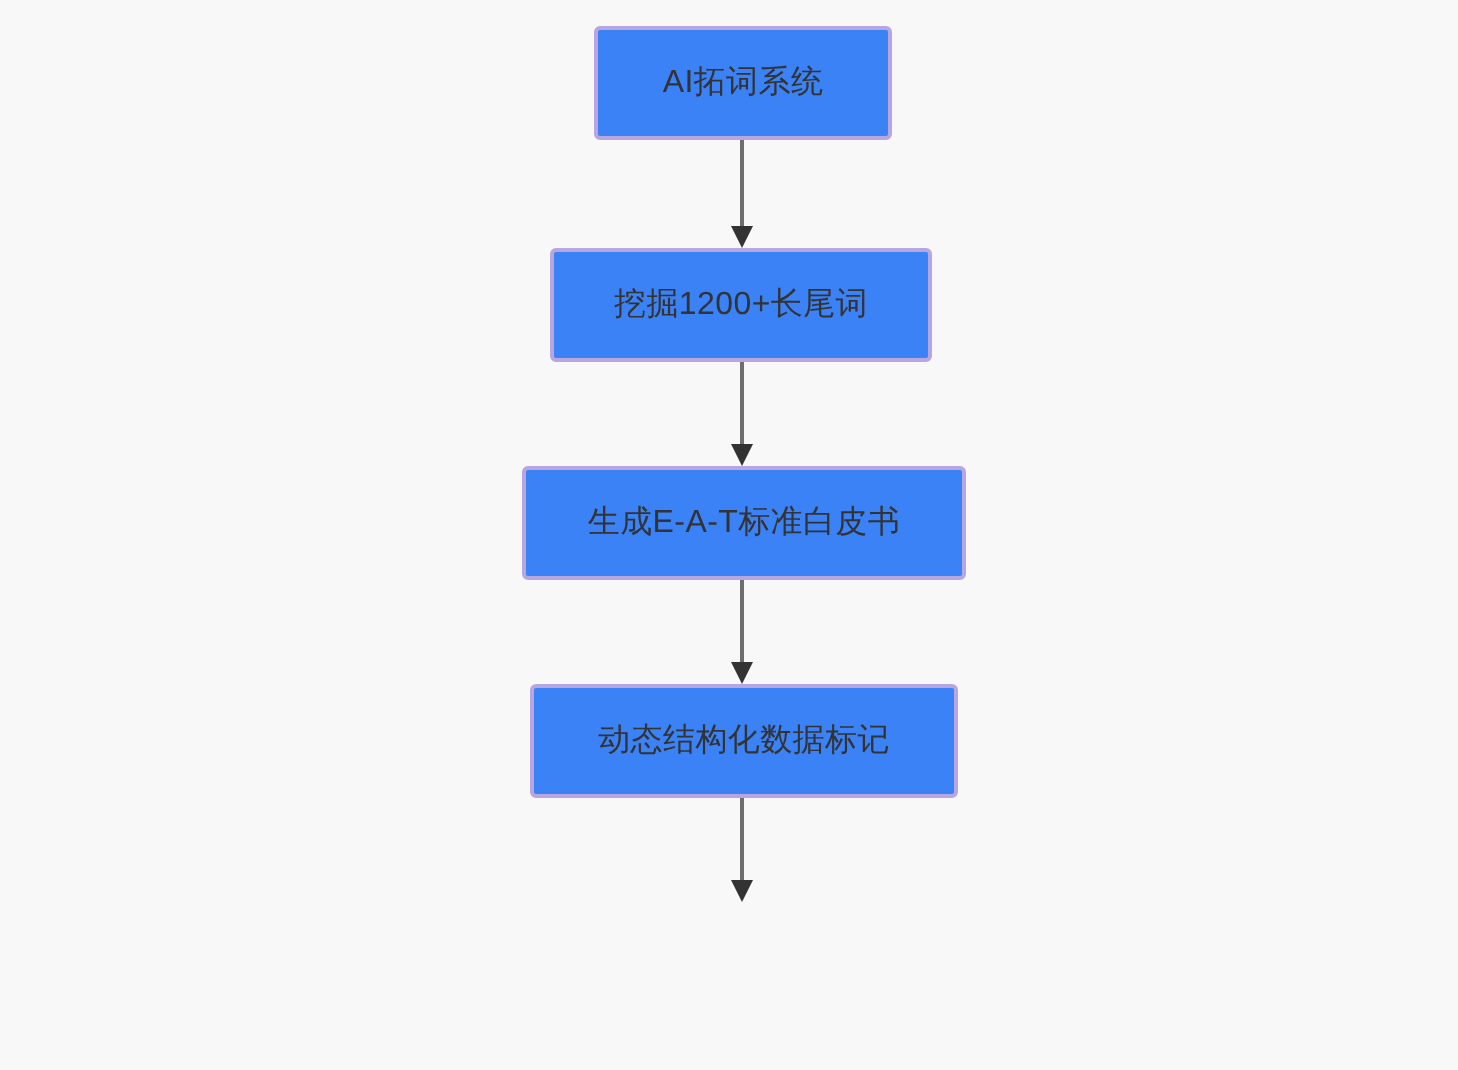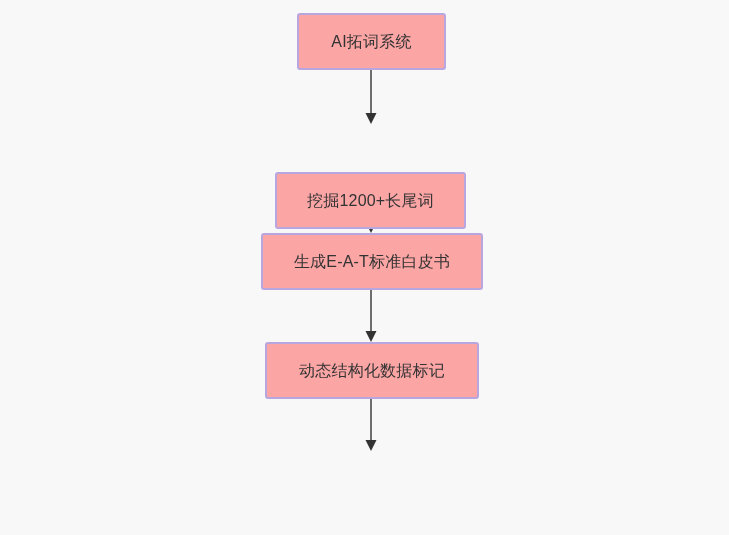--- a/index.html
+++ b/index.html
@@ -19,21 +19,21 @@
     height: 535px;
     background: #f8f8f9;
   }
   .node {
     position: absolute;
     box-sizing: border-box;
     display: flex;
     align-items: center;
     justify-content: center;
     height: 57px;
-    background: #fca5a5;
+    background: #3b82f6;
     border: 2px solid #b8a6e0;
     border-radius: 3px;
     z-index: 2;
   }
   .node-label {
     font-size: 16px;
     line-height: 1;
     color: #333333;
     white-space: nowrap;
     letter-spacing: 0.2px;
@@ -75,21 +75,21 @@
 
   <svg class="edge" style="left:356px; top:395px; width:30px; height:60px;" viewBox="0 0 30 60">
     <line class="edge-line" x1="15" y1="4" x2="15" y2="49"></line>
     <polygon class="edge-arrowhead" points="15,56 9.5,45 20.5,45"></polygon>
   </svg>
 
   <div class="node" style="left:297px; top:13px; width:149px;">
     <span class="node-label">AI拓词系统</span>
   </div>
 
-  <div class="node" style="left:275px; top:124px; width:191px;margin-top:48px;">
+  <div class="node" style="left:275px; top:124px; width:191px;">
     <span class="node-label">挖掘1200+长尾词</span>
   </div>
 
   <div class="node" style="left:265px; top:342px; width:214px;">
     <span class="node-label">动态结构化数据标记</span>
   </div>
 
   <div class="node" style="left:261px; top:233px; width:222px;">
     <span class="node-label">生成E-A-T标准白皮书</span>
   </div>

